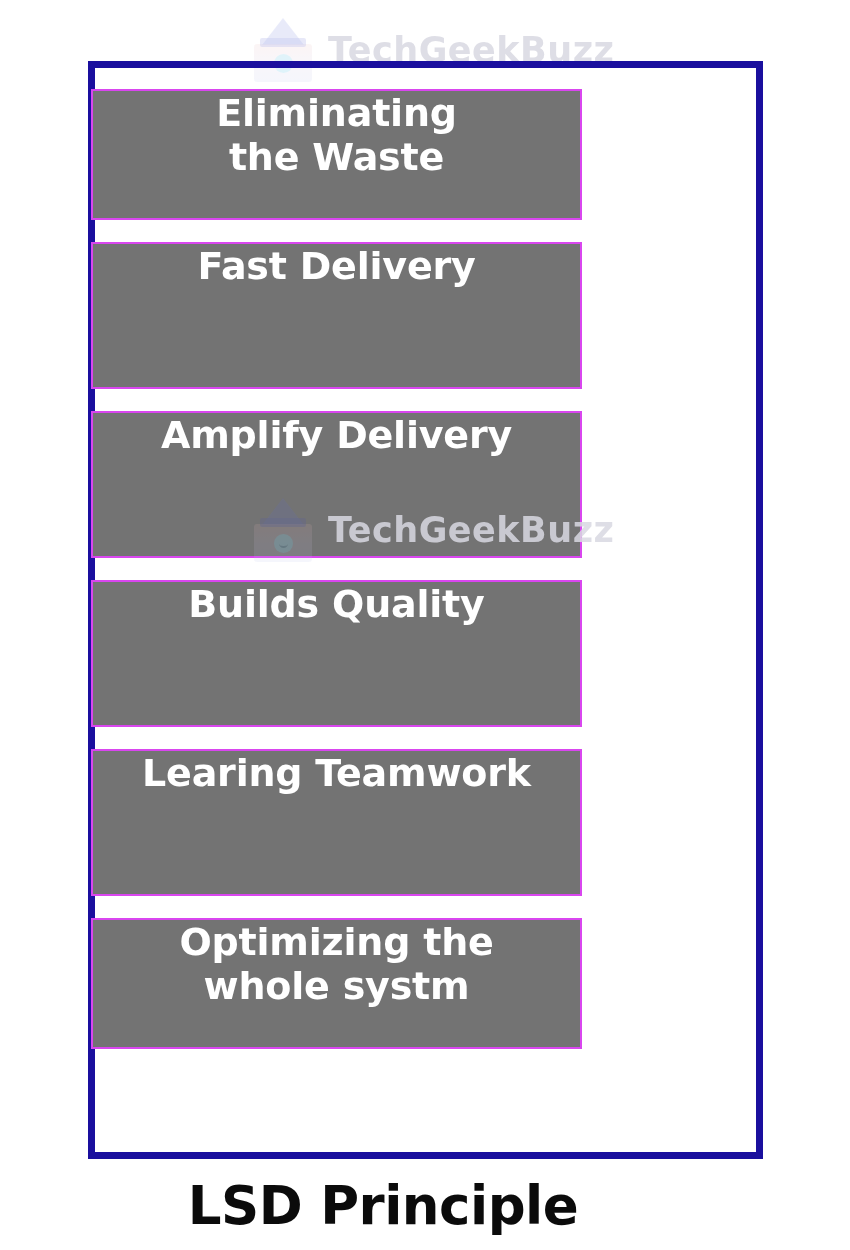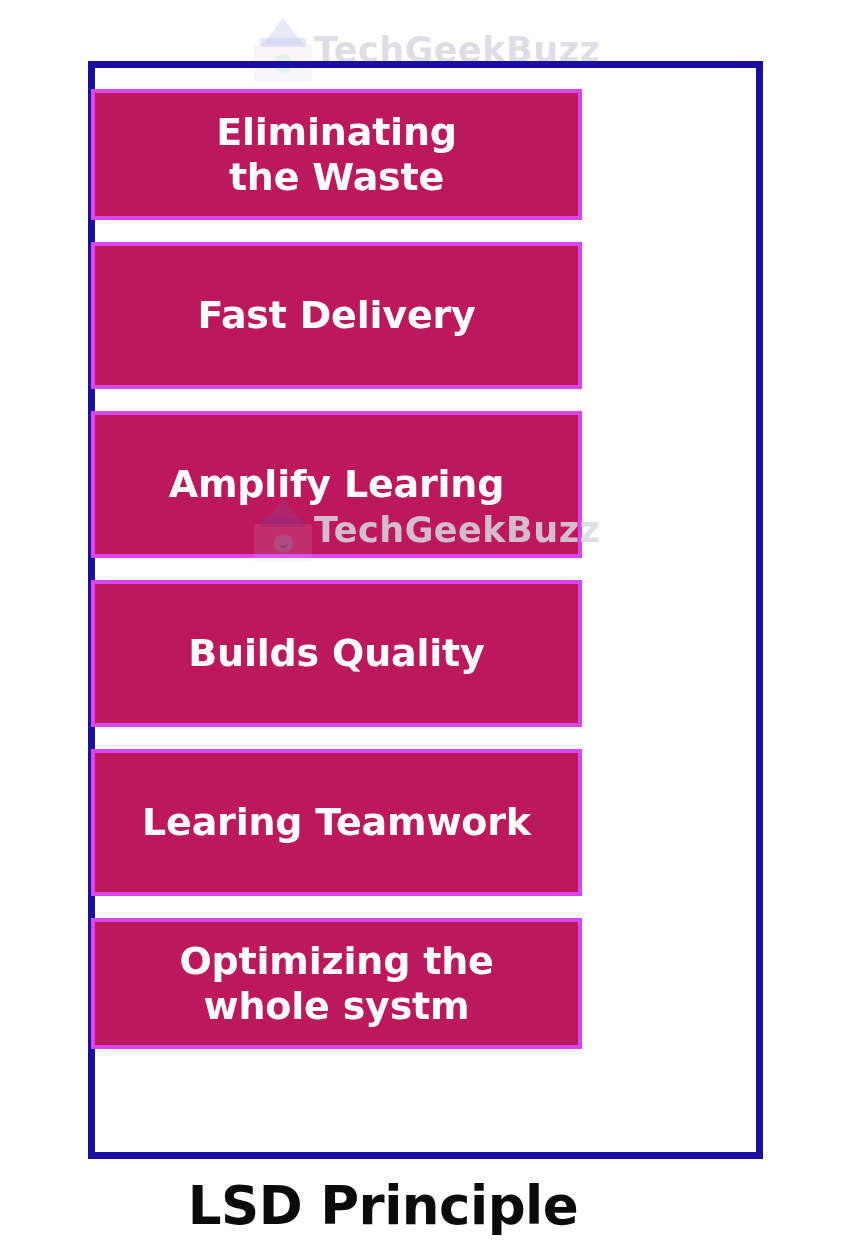--- a/index.html
+++ b/index.html
@@ -14,20 +14,21 @@
     position: relative;
     overflow: hidden;
     font-family: "DejaVu Sans", "Liberation Sans", sans-serif;
   }
 
   
   .watermark {
     position: absolute;
     display: flex;
     align-items: center;
+    gap: 14px;
     z-index: 0;
     pointer-events: none;
     user-select: none;
   }
   .wm-1 { left: 252px; top: 18px; }
   .wm-2 { left: 252px; top: 498px; }
 
   .wm-logo {
     width: 62px;
     height: 64px;
@@ -114,24 +115,23 @@
     width: 491px;
     z-index: 2;
     display: flex;
     flex-direction: column;
     gap: 22px;
   }
 
   .lsd-box {
     box-sizing: border-box;
     width: 491px;
-    border: 4px solid #d946ef;
-    background: #be185d;
+    border: 2px solid #d946ef;
+    background: #737373;
     display: flex;
-    align-items: center;
     justify-content: center;
     text-align: center;
   }
   .lsd-box.two-line { height: 131px; }
   .lsd-box.one-line { height: 147px; }
 
   .lsd-label {
     color: #ffffff;
     font-size: 38px;
     font-weight: 700;
@@ -185,21 +185,21 @@
   <div class="lsd-box two-line">
     <span class="lsd-label">Eliminating
 the Waste</span>
   </div>
 
   <div class="lsd-box one-line">
     <span class="lsd-label">Fast Delivery</span>
   </div>
 
   <div class="lsd-box one-line">
-    <span class="lsd-label">Amplify Learing</span>
+    <span class="lsd-label">Amplify Delivery</span>
   </div>
 
   <div class="lsd-box one-line">
     <span class="lsd-label">Builds Quality</span>
   </div>
 
 
   <div class="lsd-box one-line">
     <span class="lsd-label">Learing Teamwork</span>
   </div>

